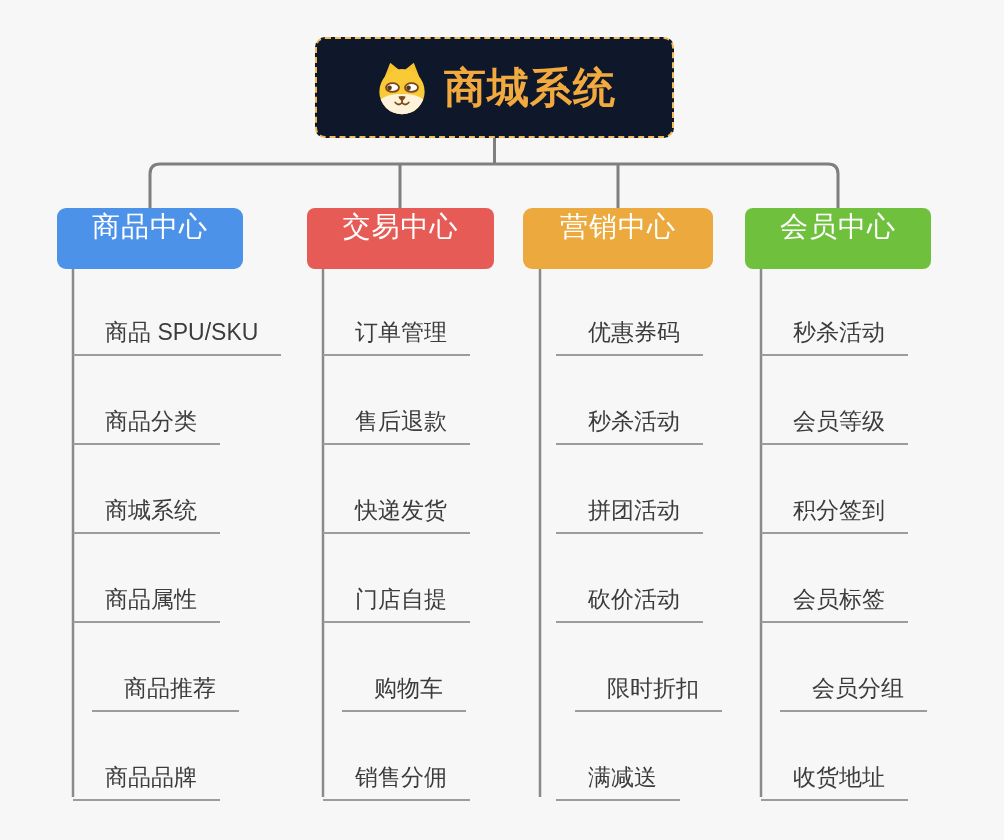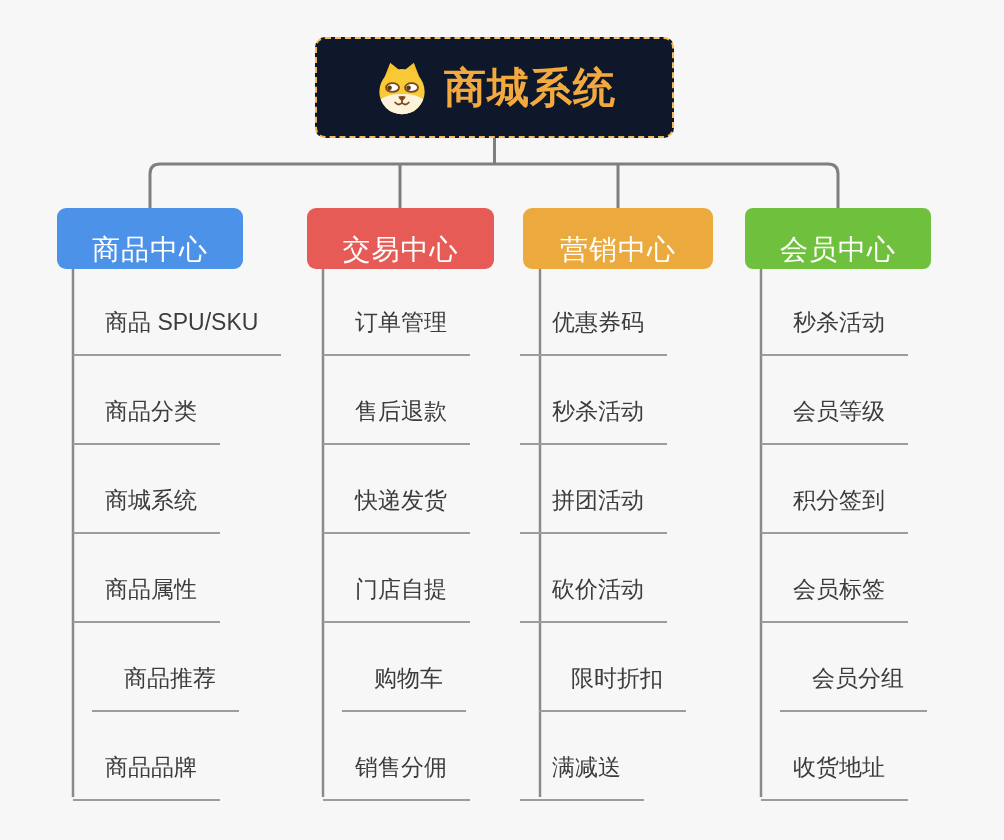--- a/index.html
+++ b/index.html
@@ -37,46 +37,46 @@
     letter-spacing: 1px;
     white-space: nowrap;
   }
   .mascot { width: 58px; height: 58px; flex: 0 0 auto; }
 
   
   .branch {
     position: absolute;
     top: 208px; height: 61px;
     border-radius: 9px;
-    display: flex; align-items: flex-end; justify-content: center;
+    display: flex; align-items: flex-start; justify-content: center;
     color: #ffffff;
     font-size: 28px;
     letter-spacing: 1px;
     cursor: pointer;
   }
   .branch.b0 { left: 57px;  width: 186px; }
-  .branch.b1 { left: 307px; width: 187px; }
+  .branch.b1 { left: 307px; width: 187px; border-radius: 8px; }
   .branch.b2 { left: 523px; width: 190px; }
   .branch.b3 { left: 745px; width: 186px; }
 
   
   .leaf {
     position: absolute;
     height: 46px;
-    display: flex; align-items: center;
-    padding: 0 23px 19px 32px;
+    display: flex; align-items: flex-end;
+    padding: 0 23px 6px 32px;
     border-bottom: 2px solid #9c9c9c;
     font-size: 23px;
     color: #3c3c3c;
     white-space: nowrap;
     cursor: pointer;
   }
   .leaf.c0 { left: 73px; }
   .leaf.c1 { left: 323px; }
-  .leaf.c2 { left: 520px; }
+  .leaf.c2 { left: 556px; }
   .leaf.c3 { left: 761px; }
   .leaf.r0 { top: 310px; }
   .leaf.r1 { top: 399px; }
   .leaf.r2 { top: 488px; }
   .leaf.r3 { top: 577px; }
   .leaf.r4 { top: 666px; margin-left: 19px; }
   .leaf.r5 { top: 755px; }
 </style>
 </head>
 <body style="background: rgb(247, 247, 247);">

